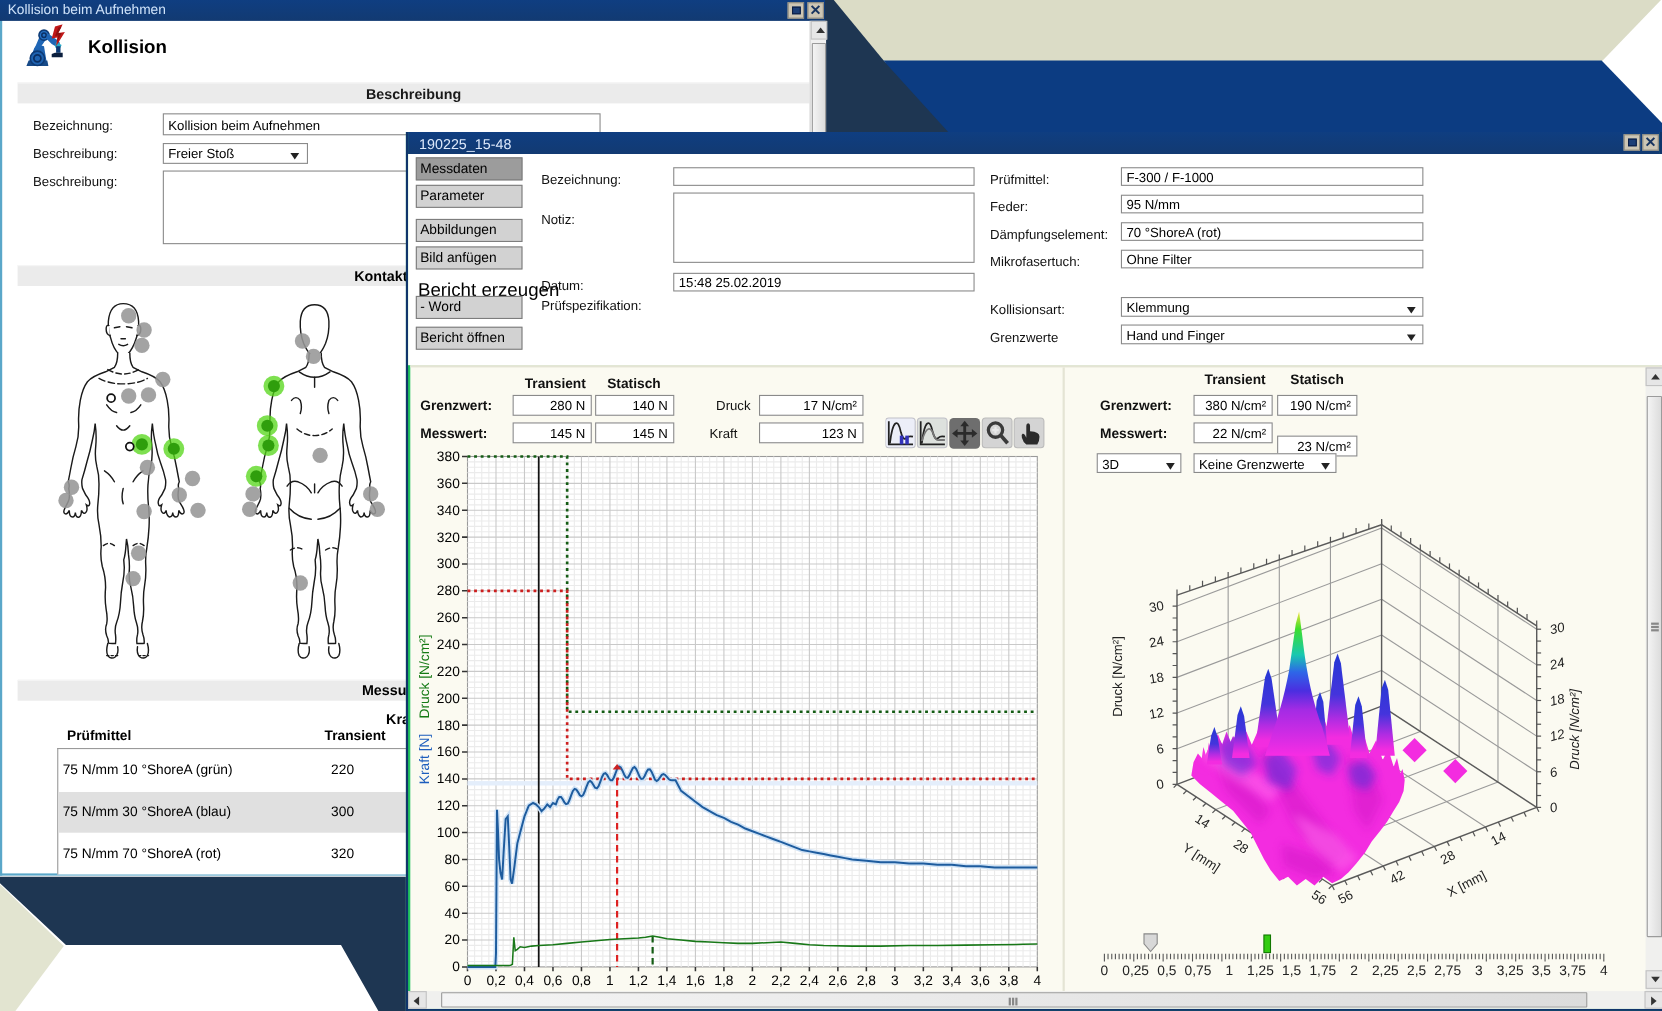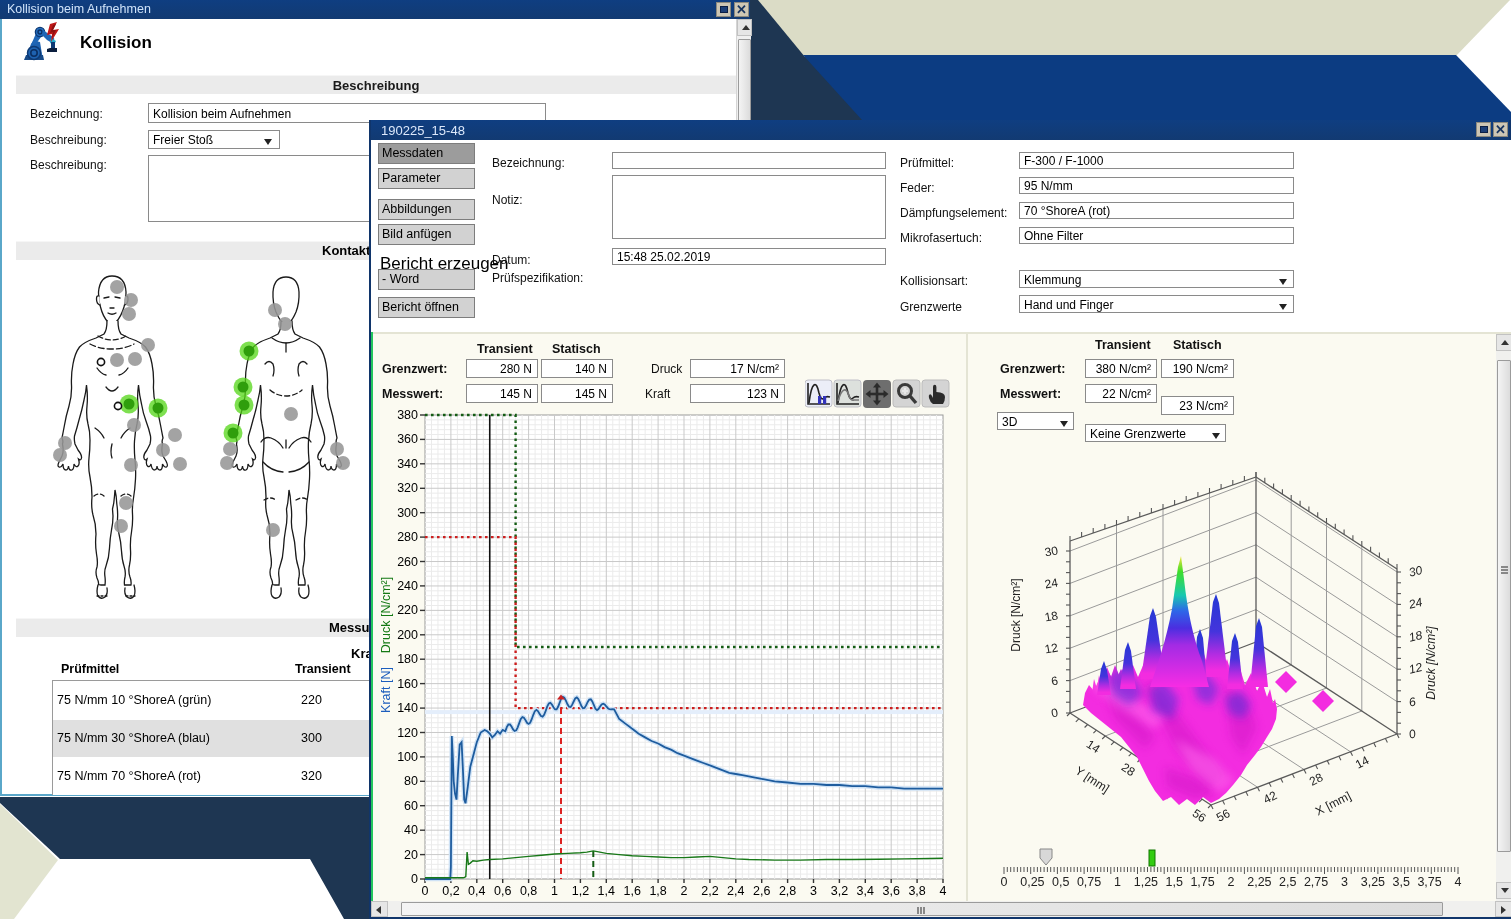--- a/index.html
+++ b/index.html
@@ -529,21 +529,21 @@
 
 <div class="bld" style="left:724px;top:218px">Transient</div>
 <div class="bld" style="left:802px;top:218px">Statisch</div>
 <div class="bld" style="left:629px;top:242px">Grenzwert:</div>
 <div class="bld" style="left:629px;top:267px">Messwert:</div>
 <div style="position:absolute;left:714px;top:239px;width:72px;height:19px;border:1px solid #8a8a8a;background:#fff;font-size:12px;line-height:19px;text-align:right;padding-right:5px;">380 N/cm²</div>
     <div style="position:absolute;left:790px;top:239px;width:73px;height:19px;border:1px solid #8a8a8a;background:#fff;font-size:12px;line-height:19px;text-align:right;padding-right:5px;">190 N/cm²</div>
 <div style="position:absolute;left:714px;top:264px;width:72px;height:19px;border:1px solid #8a8a8a;background:#fff;font-size:12px;line-height:19px;text-align:right;padding-right:5px;">22 N/cm²</div>
     <div style="position:absolute;left:790px;top:264px;width:73px;height:19px;border:1px solid #8a8a8a;background:#fff;font-size:12px;line-height:19px;text-align:right;padding-right:5px;margin-top:12px;">23 N/cm²</div>
 <div class="inp" style="left:626px;top:292px;width:77px;height:18px;line-height:18px">3D<span class="dar" style="right:5px;top:8px"></span></div>
-<div class="inp" style="left:714px;top:304px;width:141px;height:18px;line-height:18px">Keine Grenzwerte<span class="dar" style="right:5px;top:8px"></span></div>
+<div class="inp" style="left:714px;top:292px;width:130px;height:18px;line-height:18px">Keine Grenzwerte<span class="dar" style="right:5px;top:8px"></span></div>
 
 <svg width="478" height="455" viewBox="0 0 478 455" style="position:absolute;left:621px;top:325px" font-family="Liberation Sans, sans-serif" fill="#222">
 
 <defs>
 <linearGradient id="pk" x1="0" y1="0" x2="0" y2="1">
 <stop offset="0" stop-color="#f5e43a"></stop>
           <stop offset="0.12" stop-color="#3ede2c"></stop>
 <stop offset="0.3" stop-color="#18c8b0"></stop>
           <stop offset="0.42" stop-color="#2e66e8"></stop>
 <stop offset="0.55" stop-color="#4b2ee0"></stop>

